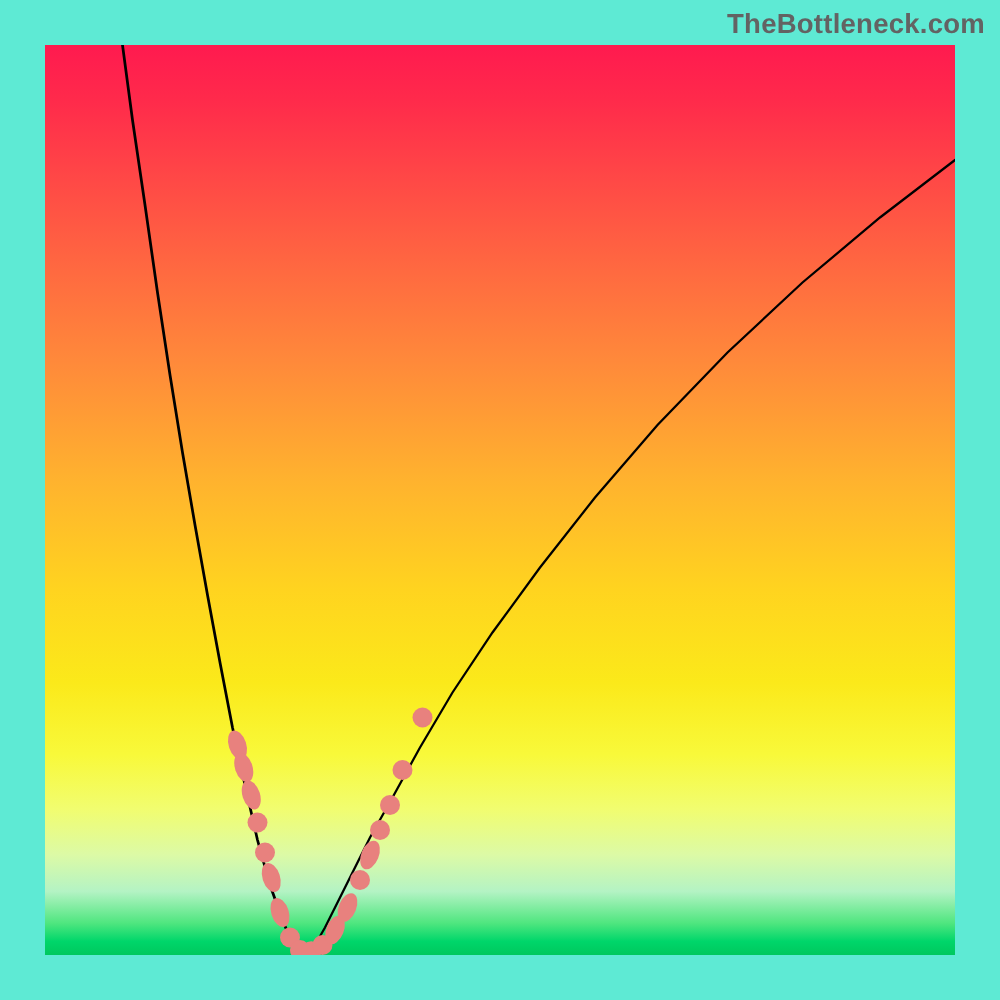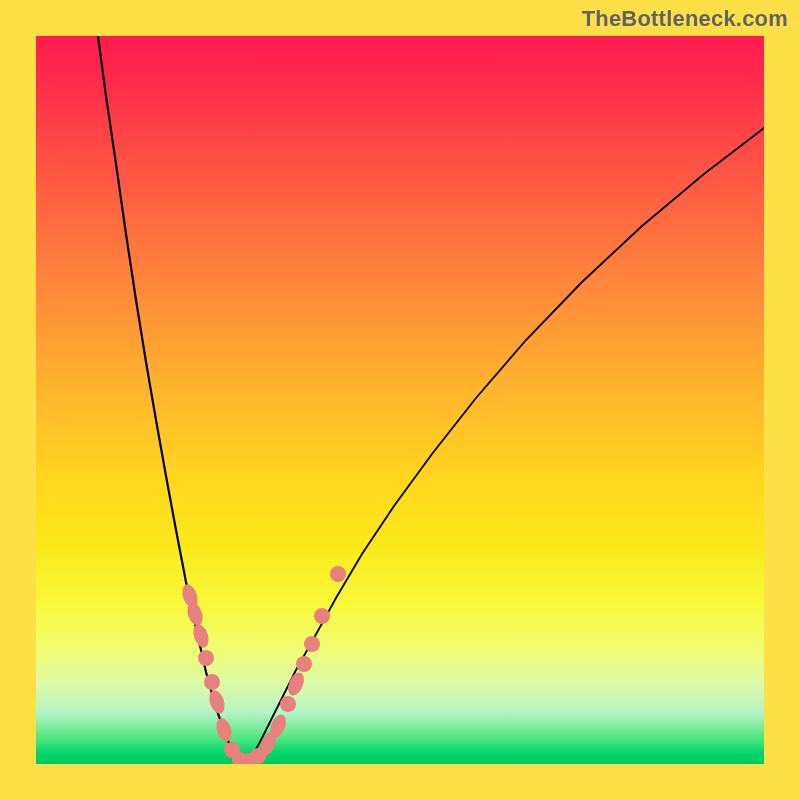--- a/index.html
+++ b/index.html
@@ -10,21 +10,21 @@
     background: #000;
     overflow: hidden;
     font-family: Arial, Helvetica, sans-serif;
   }
   .frame {
     position: absolute;
     top: 0;
     left: 0;
     width: 800px;
     height: 800px;
-    background: #fde047;
+    background: #5eead4;
   }
   .plot-area {
     position: absolute;
     top: 36px;
     left: 36px;
     width: 728px;
     height: 728px;
     overflow: hidden;
   }
   .gradient {

